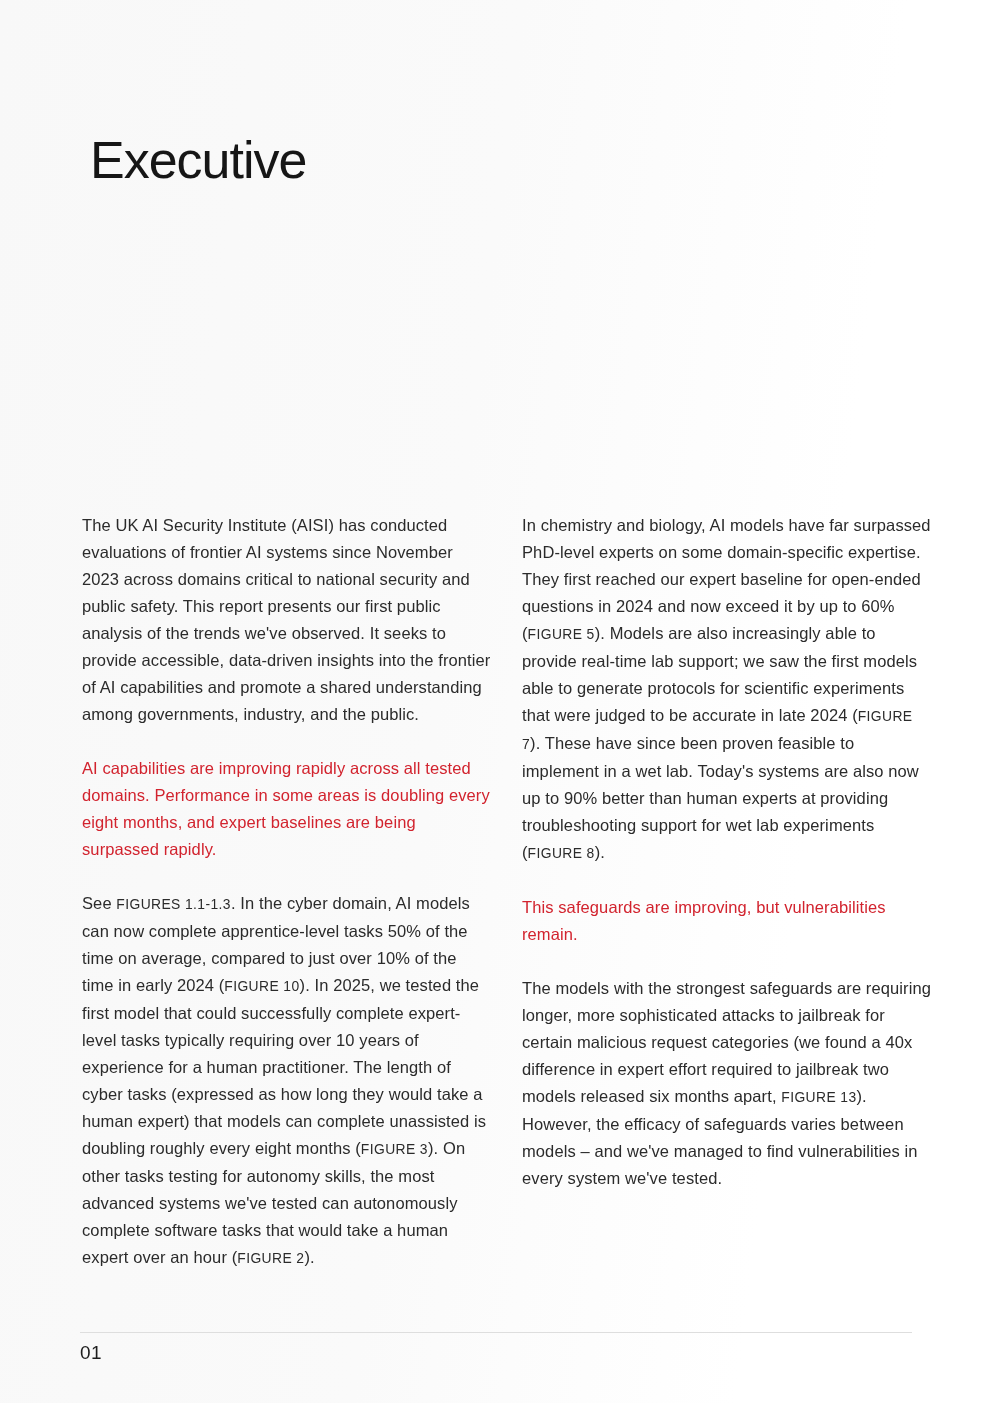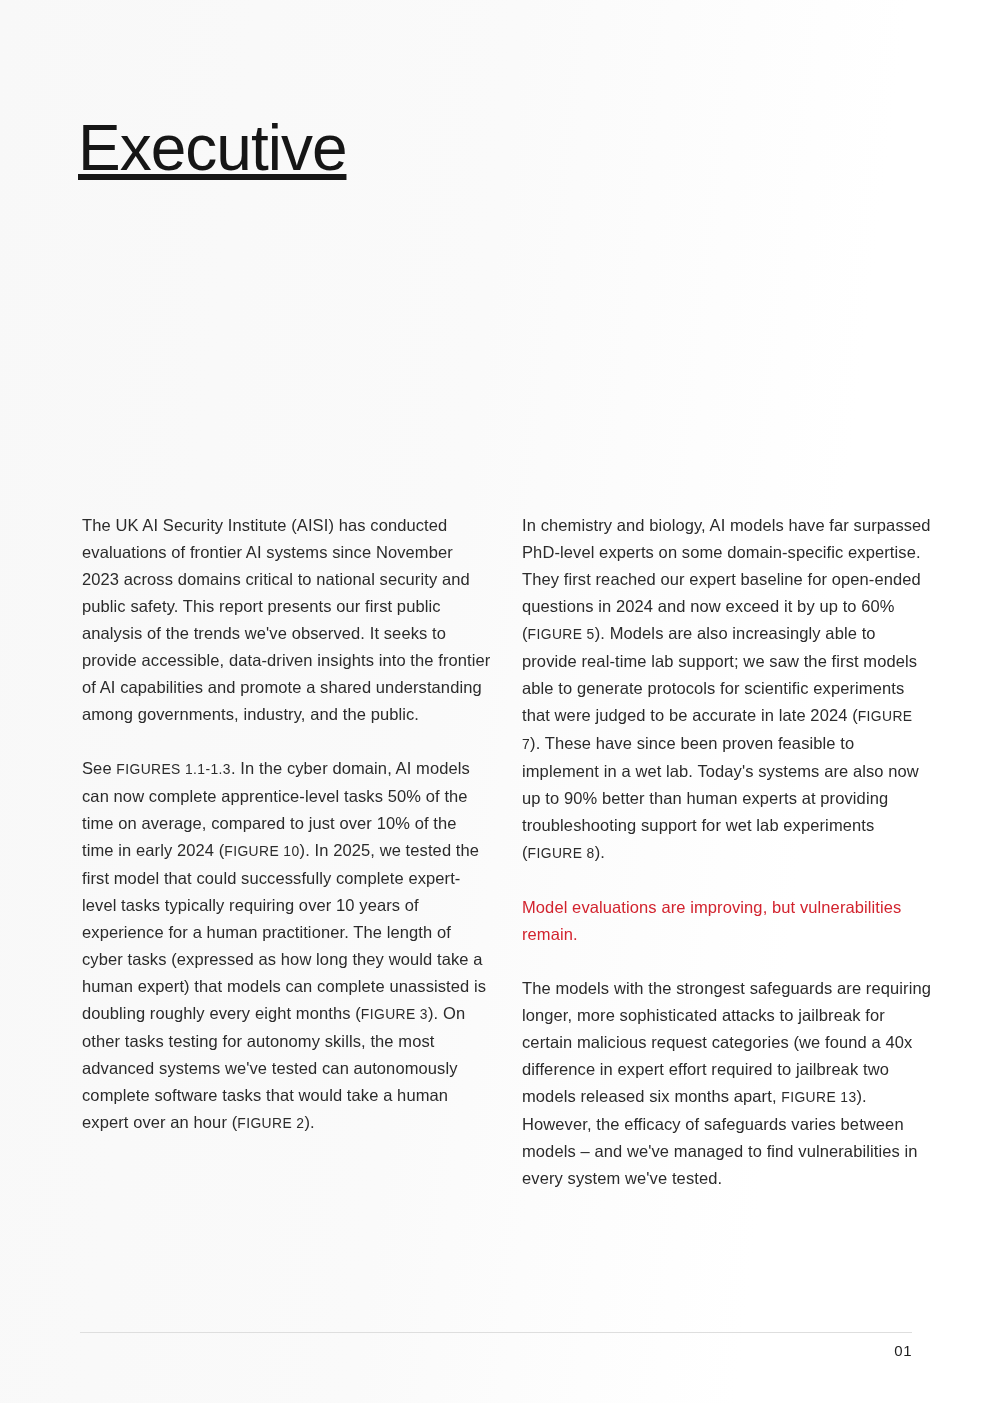--- a/index.html
+++ b/index.html
@@ -10,27 +10,26 @@
     overflow: hidden;
     background: linear-gradient(97deg, #f8f8f8 0%, #fafafa 45%, #ffffff 78%);
     font-family: "Liberation Sans", sans-serif;
     -webkit-font-smoothing: antialiased;
   }
 
   .title {
     position: absolute;
     left: 78px;
     top: 104px;
-    margin: 0;
-    font-size: 64px;
+    margin: 12px;
+    font-size: 52px;
     line-height: 89px;
     font-weight: 500;
     letter-spacing: -1px;
     color: #161616;
-    text-decoration: underline;
   }
 
   .columns {
     position: absolute;
     left: 82px;
     top: 512px;
     width: 850px;
     display: grid;
     grid-template-columns: 1fr 1fr;
     column-gap: 30px;
@@ -61,37 +60,38 @@
     width: 832px;
     height: 1px;
     background: #dedede;
   }
 
   .page-number {
     position: absolute;
     left: 80px;
     top: 1342px;
     width: 832px;
-    text-align: right;
-    font-size: 15px;
+    text-align: left;
+    font-size: 19px;
     letter-spacing: 0.5px;
     color: #1e1e1e;
   }
 </style>
 </head>
 <body>
 
 <h1 class="title"><span>Executive</span><br></h1>
 
 <section class="columns">
   <div class="col">
     <p class="para body">The UK AI Security Institute (AISI) has conducted evaluations of frontier AI systems since November 2023 across domains critical to national security and public safety. This report presents our first public analysis of the trends we've observed. It seeks to provide accessible, data-driven insights into the frontier of AI capabilities and promote a shared understanding among governments, industry, and the public.</p>
+    <p class="para highlight">AI capabilities are improving rapidly across all tested domains. Performance in some areas is doubling every eight months, and expert baselines are being surpassed rapidly.</p>
     <p class="para body">See <span class="fig">FIGURES 1.1-1.3</span>. In the cyber domain, AI models can now complete apprentice-level tasks 50% of the time on average, compared to just over 10% of the time in early 2024 (<span class="fig">FIGURE 10</span>). In 2025, we tested the first model that could successfully complete expert-level tasks typically requiring over 10 years of experience for a human practitioner. The length of cyber tasks (expressed as how long they would take a human expert) that models can complete unassisted is doubling roughly every eight months (<span class="fig">FIGURE 3</span>). On other tasks testing for autonomy skills, the most advanced systems we've tested can autonomously complete software tasks that would take a human expert over an hour (<span class="fig">FIGURE 2</span>).</p>
   </div>
   <div class="col">
     <p class="para body">In chemistry and biology, AI models have far surpassed PhD-level experts on some domain-specific expertise. They first reached our expert baseline for open-ended questions in 2024 and now exceed it by up to 60% (<span class="fig">FIGURE 5</span>). Models are also increasingly able to provide real-time lab support; we saw the first models able to generate protocols for scientific experiments that were judged to be accurate in late 2024 (<span class="fig">FIGURE 7</span>). These have since been proven feasible to implement in a wet lab. Today's systems are also now up to 90% better than human experts at providing troubleshooting support for wet lab experiments (<span class="fig">FIGURE 8</span>).</p>
-    <p class="para highlight">Model evaluations are improving, but vulnerabilities remain.</p>
+    <p class="para highlight">This safeguards are improving, but vulnerabilities remain.</p>
     <p class="para body">The models with the strongest safeguards are requiring longer, more sophisticated attacks to jailbreak for certain malicious request categories (we found a 40x difference in expert effort required to jailbreak two models released six months apart, <span class="fig">FIGURE 13</span>). However, the efficacy of safeguards varies between models – and we've managed to find vulnerabilities in every system we've tested.</p>
   </div>
 </section>
 
 <div class="footer-rule"></div>
 <div class="page-number">01</div>
 
 </body></html>

